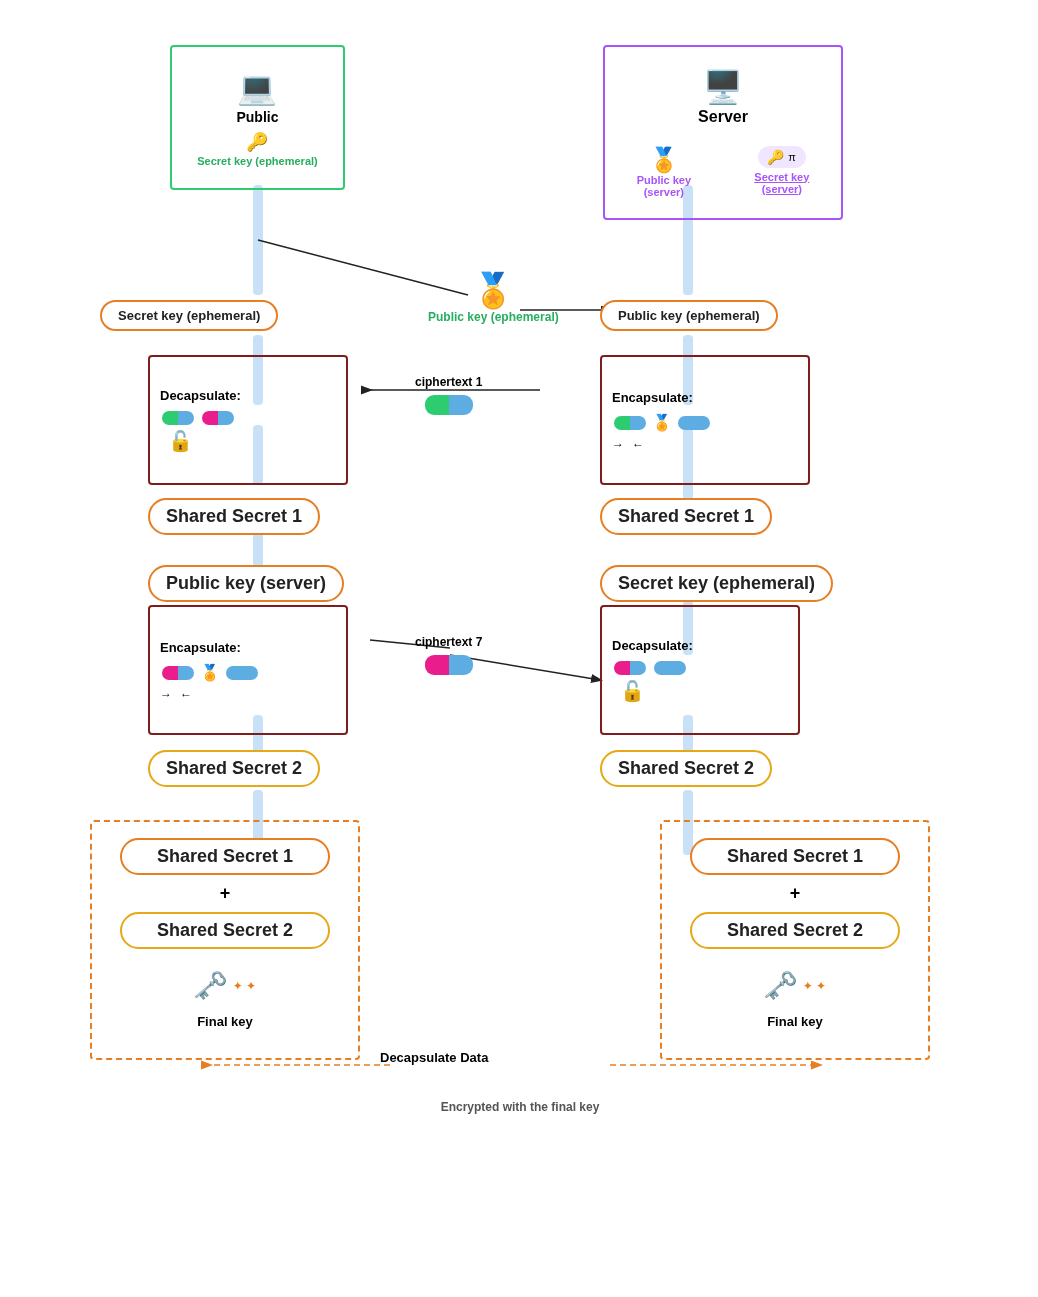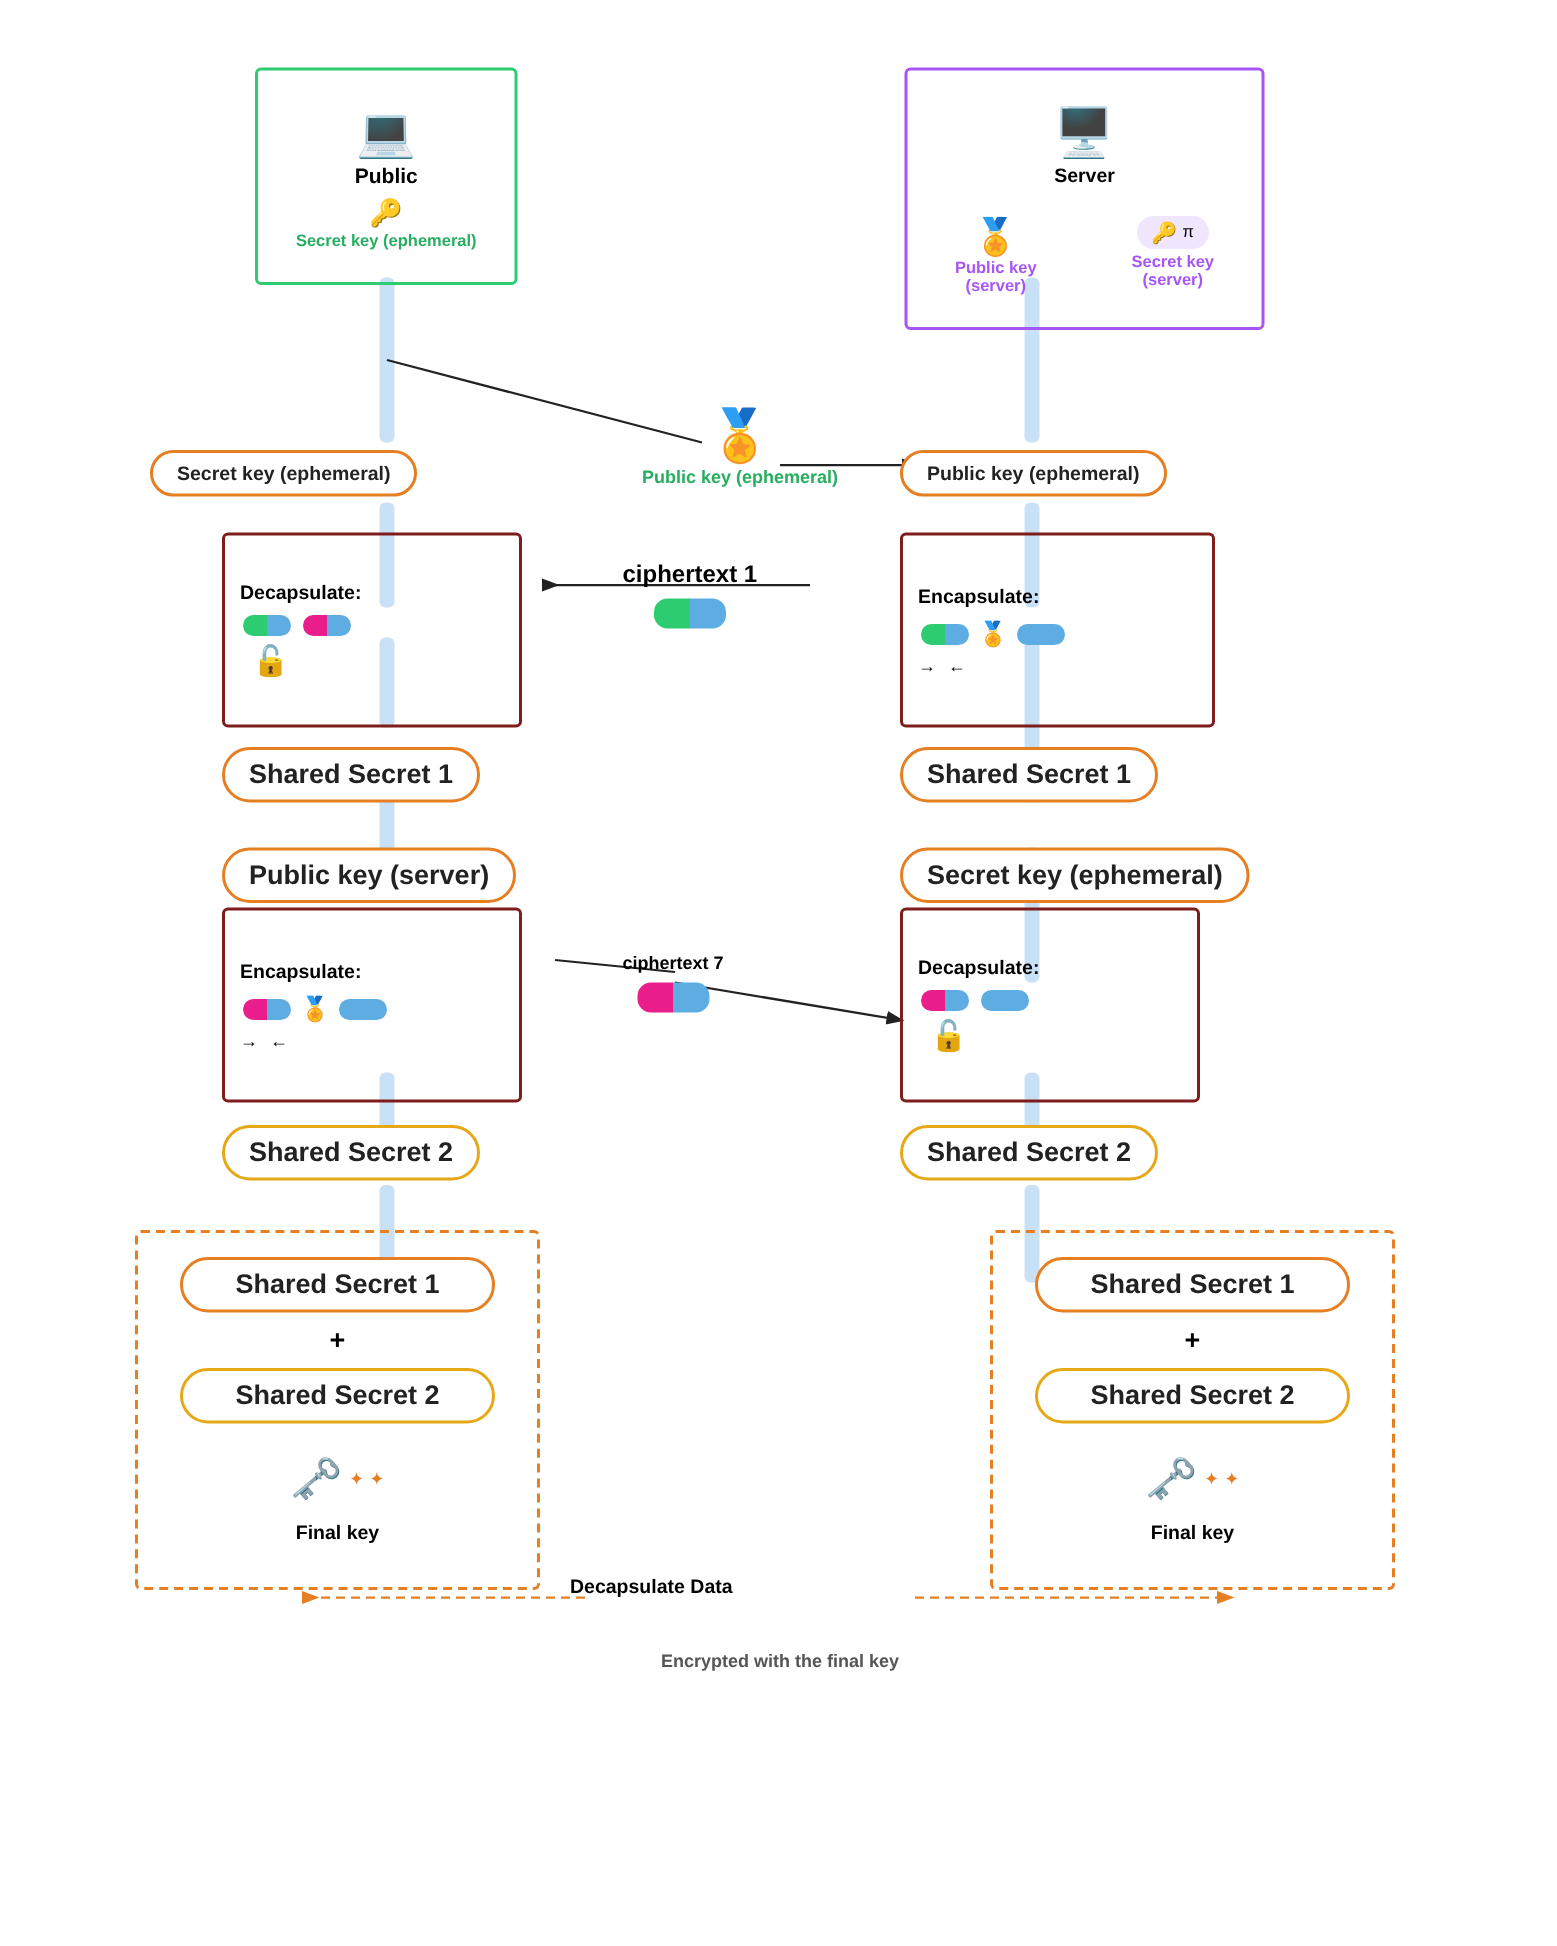--- a/index.html
+++ b/index.html
@@ -137,33 +137,33 @@
     <div style="display:flex;align-items:center;gap:4px;">
       <span style="font-size:18px;color:#27ae60;">🔑</span>
     </div>
     <div style="font-size:11px;font-weight:700;color:#27ae60;text-align:center;margin-top:2px;">Secret key
 (ephemeral)</div>
   </div>
 
   <div class="box box-purple" style="left:603px;top:45px;width:240px;height:175px;padding:10px;">
 
     <div style="font-size:32px;margin-bottom:2px;">🖥️</div>
-    <div style="font-weight:700;font-size:13px;margin-bottom:20px;">Server</div>
+    <div style="font-weight:700;font-size:16px;margin-bottom:20px;">Server</div>
     <div style="display:flex;gap:20px;align-items:flex-start;">
       <div style="display:flex;flex-direction:column;align-items:center;">
         <span style="font-size:24px;">🏅</span>
         <div style="font-size:11px;font-weight:700;color:#a855f7;text-align:center;">Public key
 (server)</div>
       </div>
       <div style="display:flex;flex-direction:column;align-items:center;">
         <div style="background:#f0e6ff;border-radius:50px;padding:3px 10px;display:flex;align-items:center;gap:3px;">
           <span style="font-size:14px;">🔑</span>
           <span style="font-size:11px;">π</span>
         </div>
-        <div style="font-size:11px;font-weight:700;color:#a855f7;text-align:center;margin-top:3px;">Secret key
+        <div style="font-size:11px;font-weight:700;color:#a855f7;text-align:center;margin-top:3px;text-decoration:underline;">Secret key
 (server)</div>
       </div>
     </div>
   </div>
 
   <div style="position:absolute;left:428px;top:270px;display:flex;flex-direction:column;align-items:center;">
     <span style="font-size:34px;">🏅</span>
     <div style="font-size:12px;font-weight:700;color:#27ae60;text-align:center;line-height:1.3;">Public key
 (ephemeral)</div>
   </div>
@@ -179,21 +179,21 @@
   <div class="box box-black" style="left:148px;top:355px;width:200px;height:130px;padding:10px;align-items:flex-start;">
     <div style="font-size:13px;font-weight:700;margin-bottom:8px;">Decapsulate:</div>
     <div style="display:flex;align-items:center;gap:4px;margin-bottom:4px;">
       <div class="capsule cap-green cap-sm"></div>
       <div class="capsule cap-sm" style="background:linear-gradient(90deg,#e91e8c 50%,#5dade2 50%);"></div>
     </div>
     <div style="font-size:20px;margin-left:8px;">🔓</div>
   </div>
 
   <div style="position:absolute;left:415px;top:375px;display:flex;flex-direction:column;align-items:center;">
-    <div style="font-size:16px;font-weight:600;margin-bottom:6px;text-align:center;">ciphertext 1</div>
+    <div style="font-size:12px;font-weight:600;margin-bottom:6px;text-align:center;">ciphertext 1</div>
     <div class="capsule cap-green" style="width:48px;height:20px;"></div>
   </div>
 
   <div class="box box-black" style="left:600px;top:355px;width:210px;height:130px;padding:10px;align-items:flex-start;">
     <div style="font-size:13px;font-weight:700;margin-bottom:8px;">Encapsulate:</div>
     <div style="display:flex;align-items:center;gap:4px;margin-bottom:4px;">
       <div class="capsule cap-green cap-sm"></div>
       <span style="font-size:16px;">🏅</span>
       <div class="capsule cap-sm" style="background:#5dade2;"></div>
     </div>

